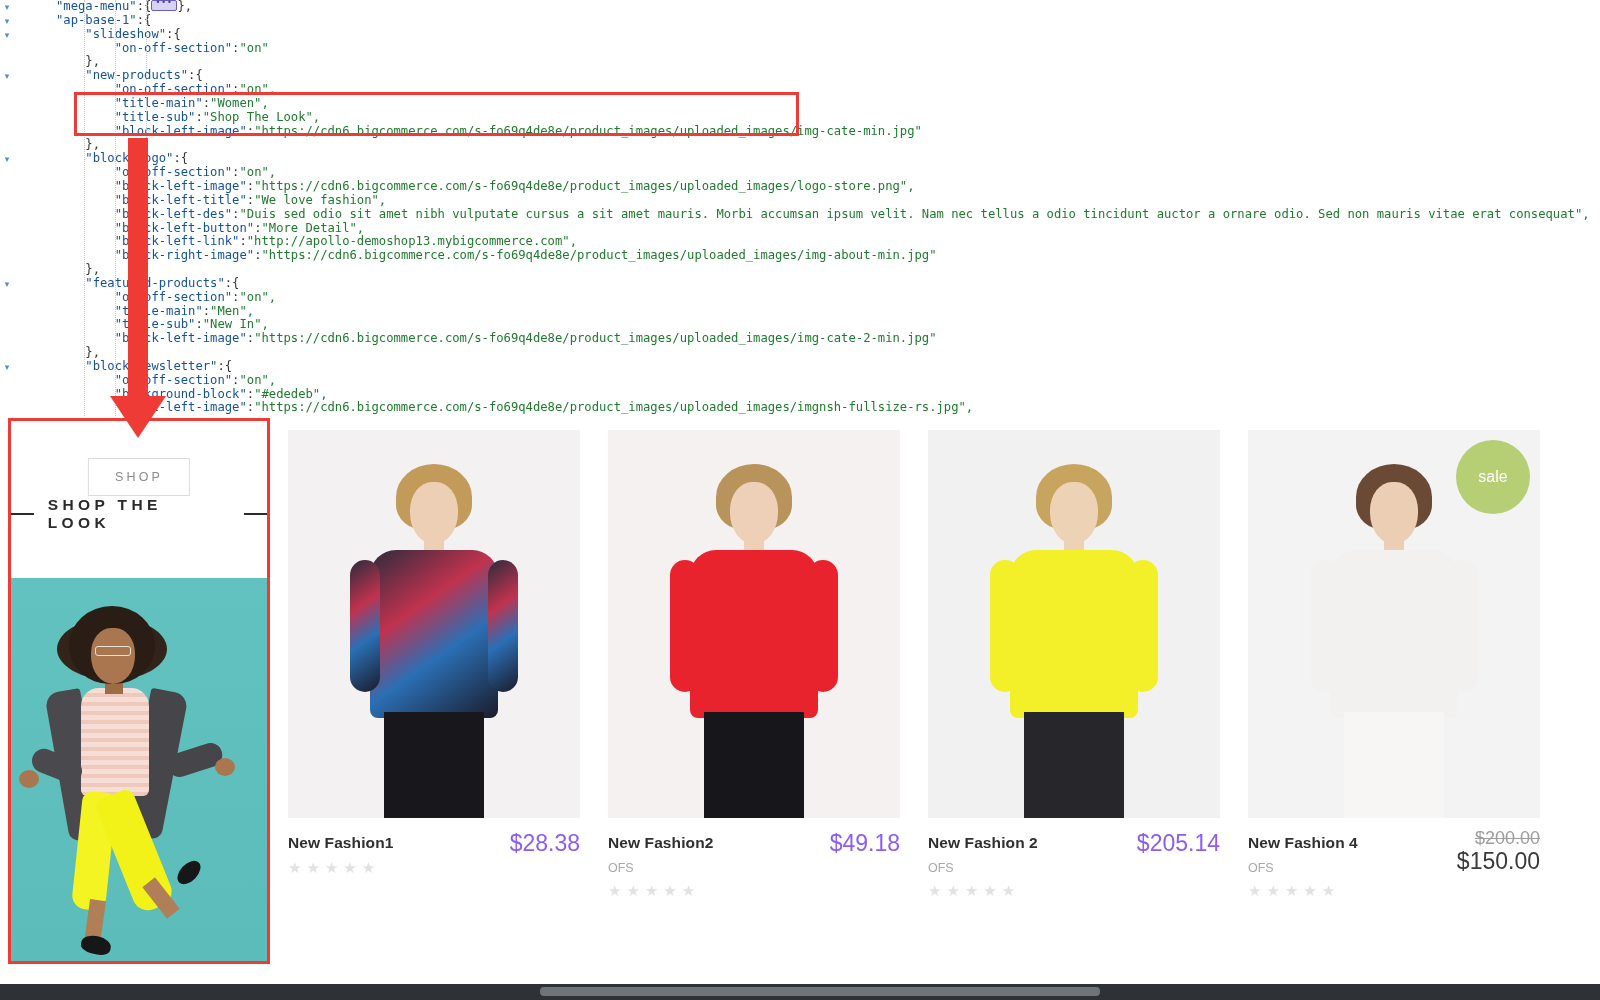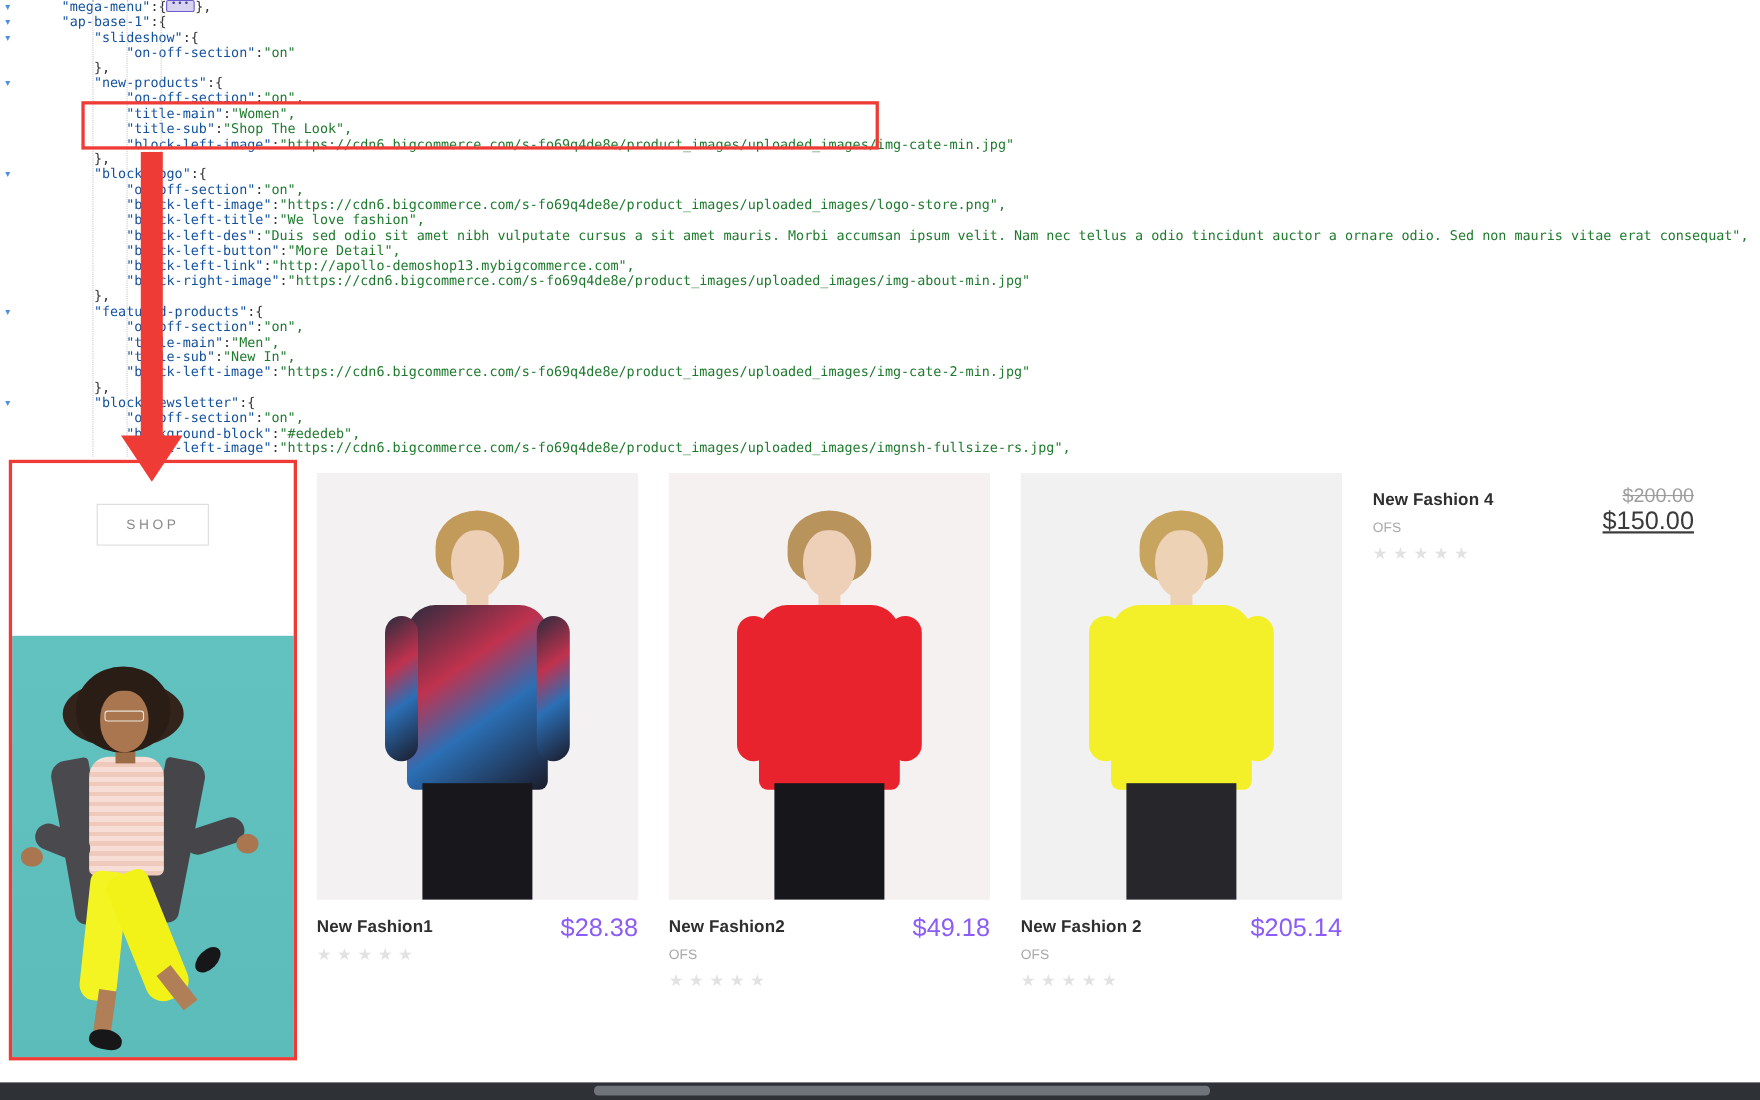--- a/index.html
+++ b/index.html
@@ -130,21 +130,20 @@
   }
   .prod-price-old {
     position: absolute; right: 0; top: -6px;
     font-size: 18px; color: #9d9d9d; text-decoration: line-through;
     font-family: "Liberation Sans", sans-serif;
   }
   .prod-price-sale {
     position: absolute; right: 0; top: 14px;
     font-size: 23px; color: #3a3a3a; font-weight: 300;
     font-family: "Liberation Sans", sans-serif;
-    text-decoration: underline;
   }
   .stars { margin-top: 9px; display: flex; gap: 5px; }
   .star { color: #e2e2e2; font-size: 15px; line-height: 15px; font-family: "DejaVu Sans", sans-serif; }
   .sale-badge {
     position: absolute; right: 10px; top: 10px; width: 74px; height: 74px;
     border-radius: 50%; background: #b6ce74; color: #ffffff;
     display: flex; align-items: center; justify-content: center;
     font-size: 16px; font-family: "Liberation Sans", sans-serif;
   }
 
@@ -179,20 +178,25 @@
 
   <svg id="anno-arrow" viewBox="0 0 60 300">
     <rect x="20" y="0" width="20" height="262" fill="#ef3b36"></rect>
     <polygon points="2,258 58,258 30,300" fill="#ef3b36"></polygon>
   </svg>
 
   <div id="store">
 
     <div id="shop-look-panel">
       <div class="women-btn">SHOP</div>
+      <div class="shop-title-row">
+        <span class="shop-dash"></span>
+        <span class="shop-title">SHOP THE LOOK</span>
+        <span class="shop-dash"></span>
+      </div>
       <div class="look-photo">
         <div class="m-card-l"></div>
         <div class="m-card-r"></div>
         <div class="m-shirt"></div>
         <div class="m-pant-l"></div>
         <div class="m-pant-r"></div>
         <div class="m-leg-l"></div>
         <div class="m-leg-r"></div>
         <div class="m-shoe-l"></div>
         <div class="m-shoe-r"></div>
@@ -272,20 +276,30 @@
             <div class="stars">
               <span class="star">★</span>
               <span class="star">★</span>
               <span class="star">★</span>
               <span class="star">★</span>
               <span class="star">★</span>
             </div>
           </div>
         </div>
         <div class="prod" style="left: 1248px;">
+          <div class="prod-img" title="model in white crop top and white trousers" style="background: rgb(244, 243, 244);">
+            <div class="ph" style="left: 108px; top: 34px; width: 76px; height: 66px; border-radius: 50% 50% 38% 38%; background: rgb(107, 74, 53);"></div>
+            <div class="ph" style="left: 122px; top: 52px; width: 48px; height: 62px; border-radius: 46% 46% 50% 50%; background: rgb(236, 206, 180);"></div>
+            <div class="ph" style="left: 136px; top: 106px; width: 20px; height: 20px; background: rgb(236, 206, 180);"></div>
+            <div class="ph" style="left: 82px; top: 120px; width: 128px; height: 168px; border-radius: 26px 26px 8px 8px; background: rgb(242, 241, 239);"></div>
+            <div class="ph" style="left: 62px; top: 130px; width: 30px; height: 132px; border-radius: 16px; background: rgb(242, 241, 239);"></div>
+            <div class="ph" style="left: 200px; top: 130px; width: 30px; height: 132px; border-radius: 16px; background: rgb(242, 241, 239);"></div>
+            <div class="ph" style="left: 96px; top: 282px; width: 100px; height: 106px; background: rgb(247, 246, 244);"></div>
+            <div class="sale-badge" style="background: rgb(182, 206, 116);">sale</div>
+          </div>
           <div class="prod-meta">
             <div class="prod-name">New Fashion 4</div>
             <div class="prod-price-old">$200.00</div>
             <div class="prod-price-sale">$150.00</div>
             <div class="prod-brand">OFS</div>
             <div class="stars">
               <span class="star">★</span>
               <span class="star">★</span>
               <span class="star">★</span>
               <span class="star">★</span>

